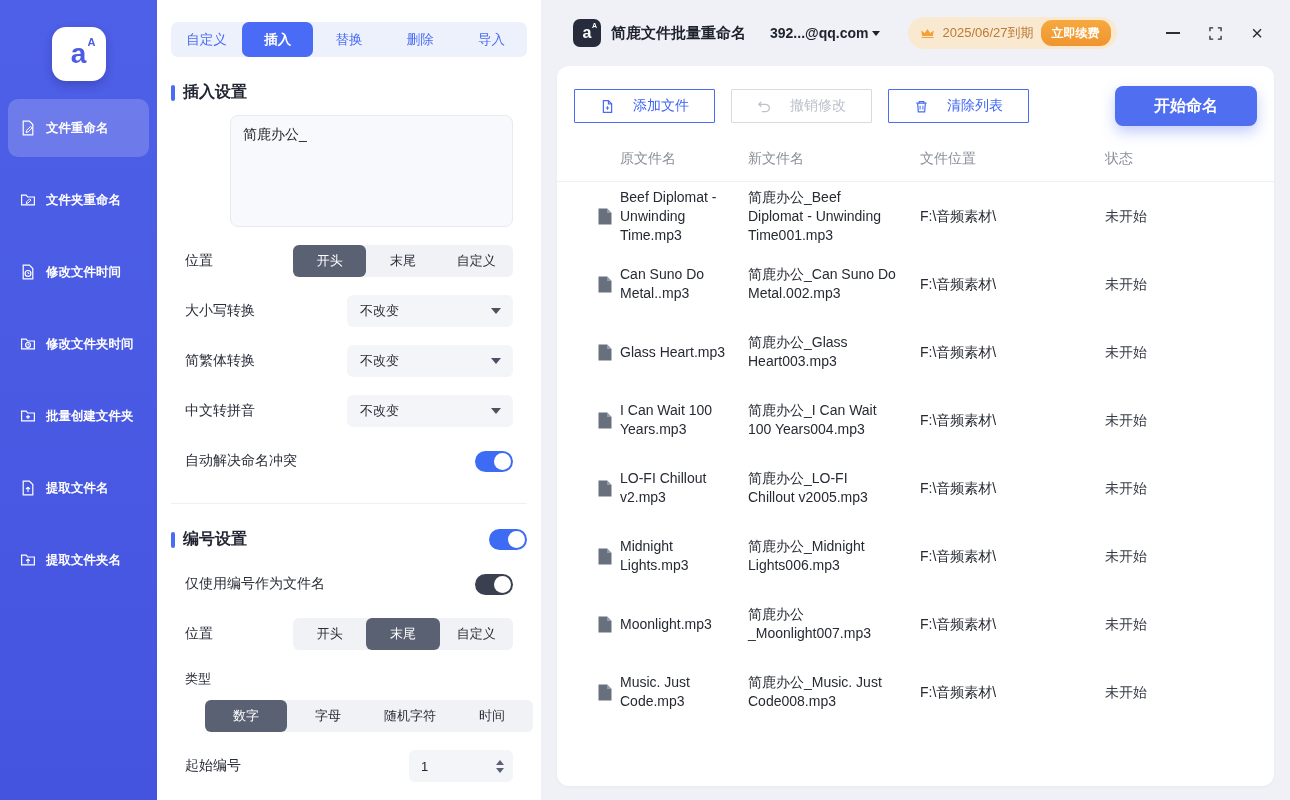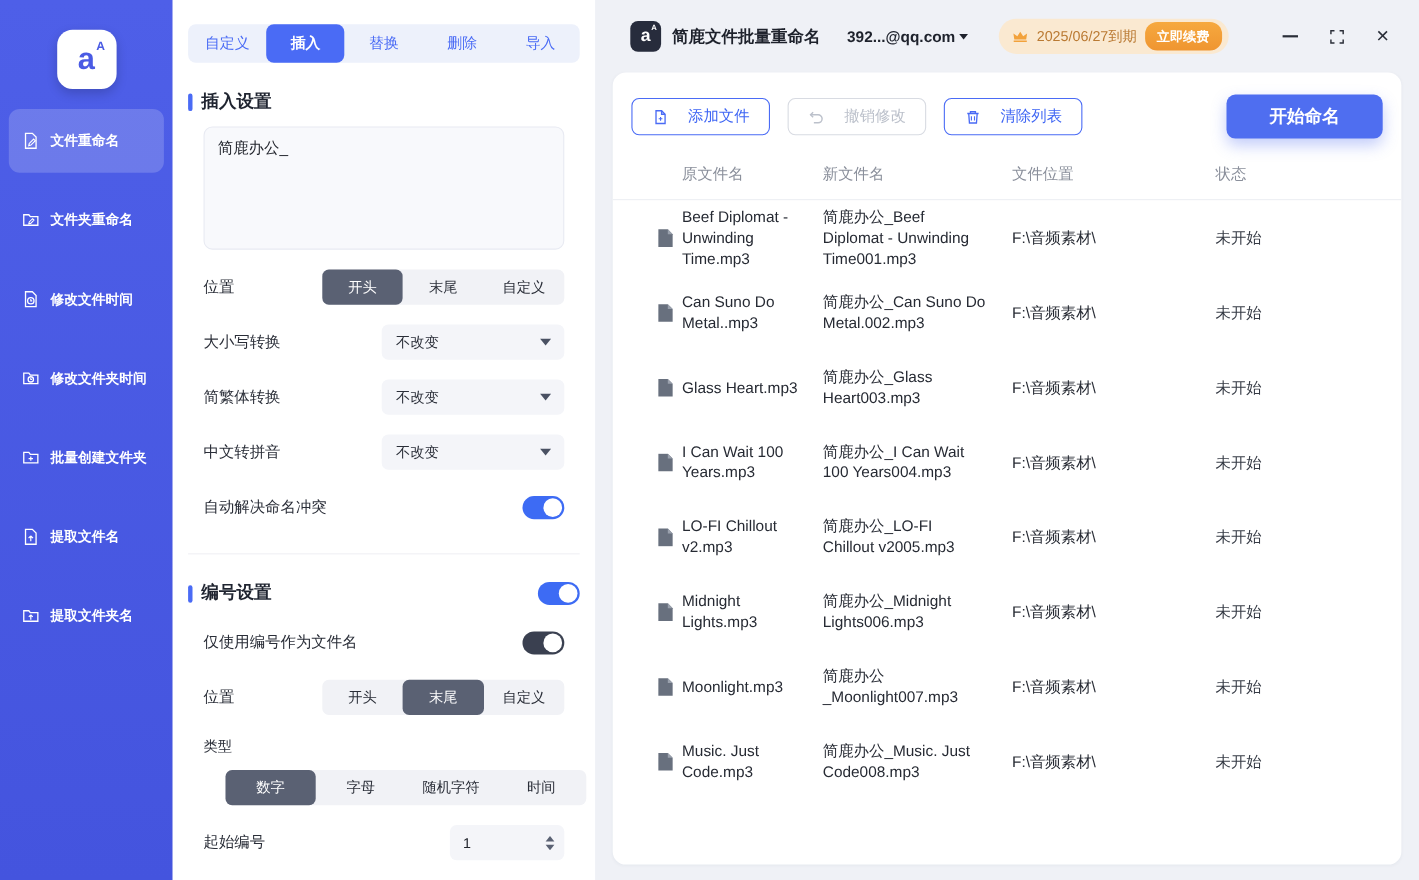--- a/index.html
+++ b/index.html
@@ -27,21 +27,21 @@
   
   .panel { width: 384px; flex-shrink: 0; background: #fff; padding: 0 14px; overflow: hidden; position: relative; }
   .tabbar { margin-top: 22px; height: 35px; background: #EDF1FB; border-radius: 7px; display: flex; }
   .tab { flex: 1; display: flex; align-items: center; justify-content: center; font-size: 13.5px;
          color: #4A6BF5; border-radius: 7px; cursor: pointer; }
   .tab.active { background: #4A6BF5; color: #fff; font-weight: bold; }
   .section-title { display: flex; align-items: center; margin-top: 25px; font-size: 16px; font-weight: bold; color: #1F2430; }
   .section-title .bar { width: 4px; height: 16px; background: #4A6BF5; border-radius: 2px; margin-right: 8px; }
   .content { padding: 0 14px; }
   .textarea { margin-top: 12px; height: 112px; background: #F8F9FC; border: 1px solid #E8EAF2;
-              border-radius: 8px; padding: 10px 12px; font-size: 14px; color: #23262E; cursor: text; }
+              border-radius: 8px; padding: 10px 12px; font-size: 14px; color: #23262E; cursor: text; margin-left: 45px; }
   .form-row { display: flex; align-items: center; justify-content: space-between; margin-top: 18px; height: 32px; }
   .form-label { font-size: 14px; color: #2A2E38; }
   .segmented { display: flex; background: #F1F2F6; border-radius: 6px; height: 32px; }
   .seg3 { width: 220px; }
   .segfull { width: 100%; margin-top: 12px; margin-left: 20px; }
   .seg { flex: 1; display: flex; align-items: center; justify-content: center; font-size: 13px;
          color: #2A2E38; border-radius: 6px; cursor: pointer; white-space: nowrap; }
   .seg.selected { background: #5A6173; color: #fff; }
   .dropdown { width: 166px; height: 32px; background: #F4F5F9; border-radius: 6px; display: flex;
               align-items: center; justify-content: space-between; padding: 0 12px 0 13px;
@@ -83,21 +83,21 @@
            border-radius: 11px; color: #fff; font-size: 12px; font-weight: bold; padding: 1px 11px; cursor: pointer; }
   .win { margin-left: auto; display: flex; align-items: center; gap: 12px; }
   .wbtn { width: 30px; height: 30px; display: flex; align-items: center; justify-content: center;
           cursor: pointer; color: #2A2E38; }
   .min-line { width: 14px; height: 2px; background: #2A2E38; }
   .close-x { font-size: 20px; line-height: 1; color: #2A2E38; }
 
   .card { margin: 0 16px; height: 720px; background: #fff; border-radius: 12px; overflow: hidden;
           box-shadow: 0 1px 3px rgba(30,40,70,.04); }
   .toolbar { display: flex; align-items: center; padding: 20px 17px 0; }
-  .btn-outline { height: 34px; width: 126px; border-radius: 7px; border: 1px solid #4A6BF5; background: #fff;
+  .btn-outline { height: 34px; width: 141px; border-radius: 1px; border: 1px solid #4A6BF5; background: #fff;
                  color: #3F66F4; font-size: 14px; display: flex; align-items: center; justify-content: center;
                  gap: 18px; cursor: pointer; margin-right: 16px; font-family: inherit; }
   .btn-outline.disabled { border-color: #D8DBE2; color: #BCC1CB; }
   .btn-primary { margin-left: auto; width: 142px; height: 40px; border: none; border-radius: 8px;
                  background: #4F6EF0; color: #fff; font-size: 16px; font-weight: bold; cursor: pointer;
                  box-shadow: 0 6px 14px rgba(79,110,240,.35); font-family: inherit; }
   .thead { display: grid; grid-template-columns: 128px 172px 185px 1fr; padding: 24px 24px 13px 63px;
            font-size: 14px; color: #8A8F9B; border-bottom: 1px solid #EDEFF3; }
   .trow { display: grid; grid-template-columns: 22px 128px 172px 185px 1fr; align-items: center;
           min-height: 68px; padding: 0 24px 0 41px; font-size: 14px; color: #262A33; line-height: 19px; cursor: default; }

